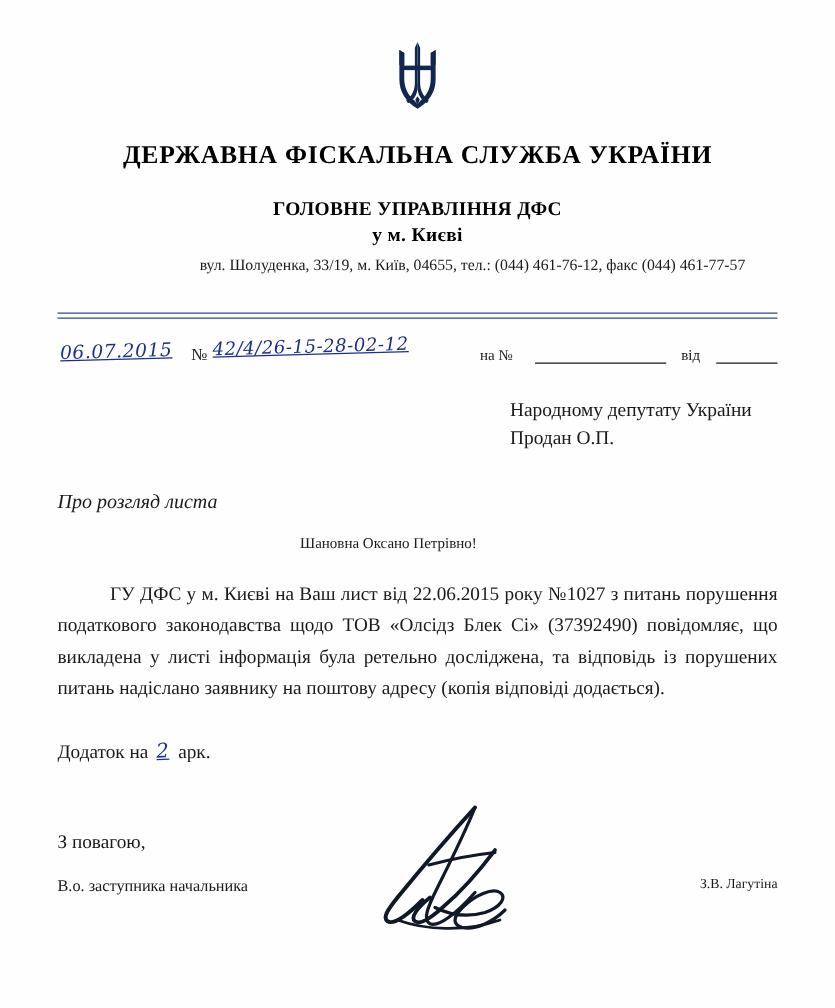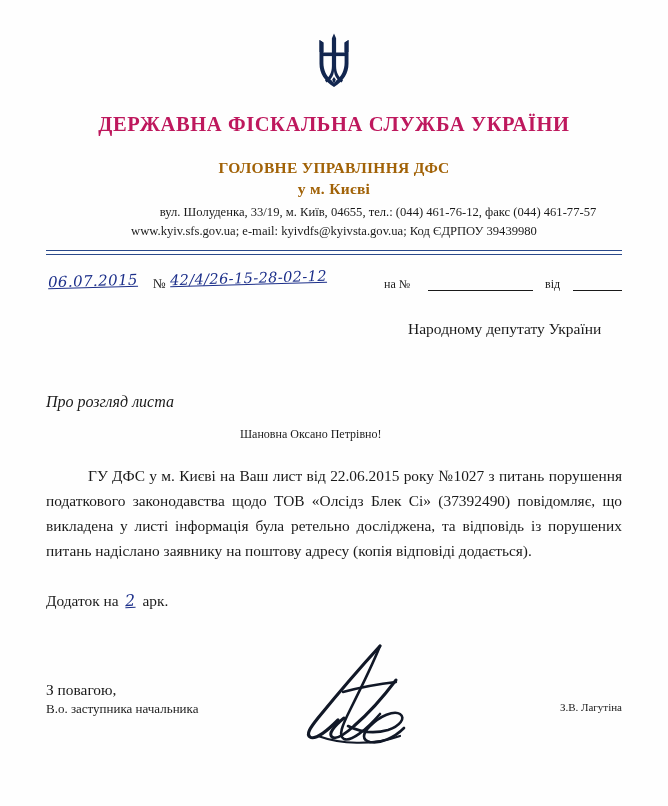--- a/index.html
+++ b/index.html
@@ -40,32 +40,32 @@
   
   .org-title {
     position: absolute;
     top: 113px;
     left: 0;
     width: 100%;
     text-align: center;
     font-size: 20.5px;
     font-weight: bold;
     letter-spacing: 0.6px;
-    color: #be185d;
+    color: #000000;
   }
   .dept-title {
     position: absolute;
     top: 157px;
     left: 0;
     width: 100%;
     text-align: center;
     font-size: 15.5px;
     font-weight: bold;
     letter-spacing: 0.3px;
-    color: #a16207;
+    color: #000000;
     line-height: 21px;
   }
   .dept-title .line2 {
     display: block;
   }
 
   .contact-line {
     position: absolute;
     left: 0;
     width: 100%;
@@ -210,21 +210,20 @@
     padding: 0 3px;
     transform: rotate(-3deg);
   }
 
   
   .closing {
     position: absolute;
     top: 665px;
     left: 46px;
     font-size: 15.4px;
-    margin-top: 16px;
   }
   .signer-role {
     position: absolute;
     top: 701px;
     left: 46px;
     font-size: 13px;
   }
   .signer-name {
     position: absolute;
     top: 701px;
@@ -264,37 +263,37 @@
   </div>
 
   <div class="org-title">ДЕРЖАВНА ФІСКАЛЬНА СЛУЖБА УКРАЇНИ</div>
 
   <div class="dept-title">
     <span>ГОЛОВНЕ УПРАВЛІННЯ ДФС</span>
     <span class="line2">у м. Києві</span>
   </div>
 
   <div class="contact-line contact-1">вул. Шолуденка, 33/19, м. Київ, 04655, тел.: (044) 461-76-12, факс (044) 461-77-57</div>
-  <div class="contact-line contact-2">www.kyiv.sfs.gov.ua; e-mail: kyivdfs@kyivsta.gov.ua; Код ЄДРПОУ 39439980</div>
 
   <div class="rule"></div>
   <div class="rule-thin"></div>
 
   <div class="ref-row">
     <span class="hand ref-date">06.07.2015</span>
     <span class="ref-no-label">№</span>
     <span class="hand ref-no-value">42/4/26-15-28-02-12</span>
     <span class="na-label">на №</span>
     <span class="na-blank"></span>
     <span class="vid-label">від</span>
     <span class="vid-blank"></span>
   </div>
 
   <div class="addressee">
     <div>Народному депутату України</div>
+    <div>Продан О.П.</div>
   </div>
 
   <div class="subject">Про розгляд листа</div>
 
   <div class="salutation">Шановна Оксано Петрівно!</div>
 
   <div class="body-text">ГУ ДФС у м. Києві на Ваш лист від 22.06.2015 року №1027 з питань порушення податкового законодавства щодо ТОВ «Олсідз Блек Сі» (37392490) повідомляє, що викладена у листі інформація була ретельно досліджена, та відповідь із порушених питань надіслано заявнику на поштову адресу (копія відповіді додається).</div>
 
   <div class="attachment">
     <span>Додаток на</span>

